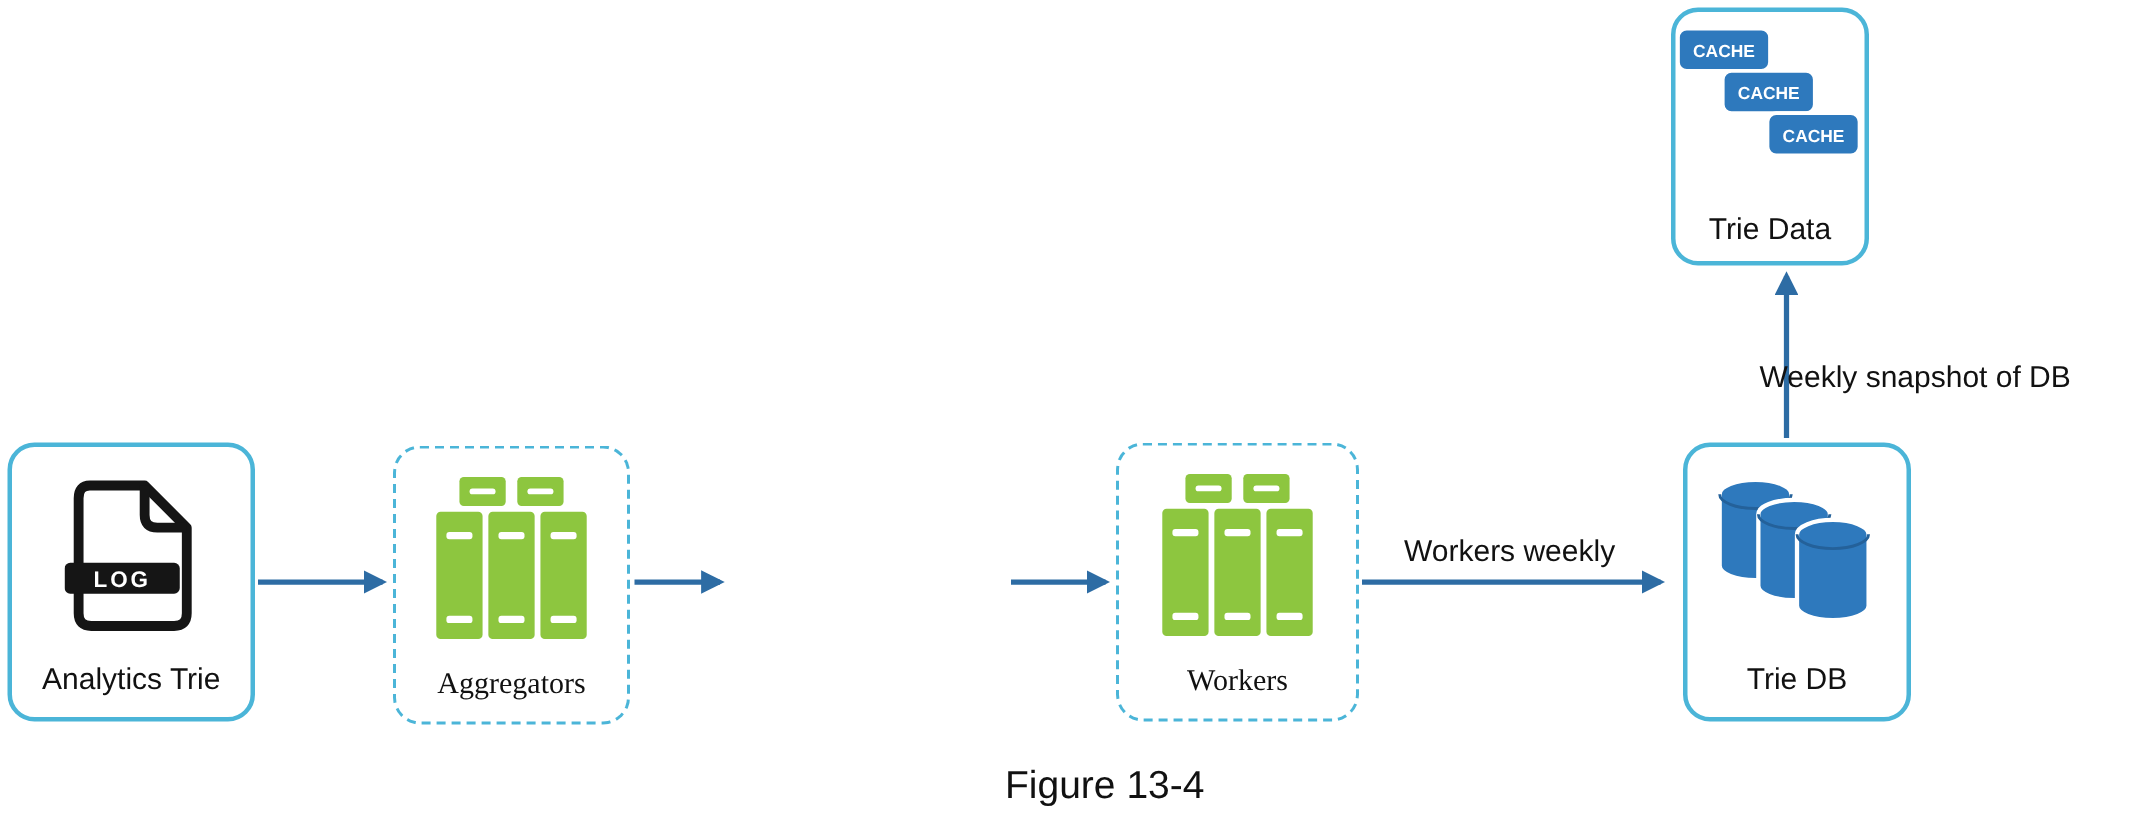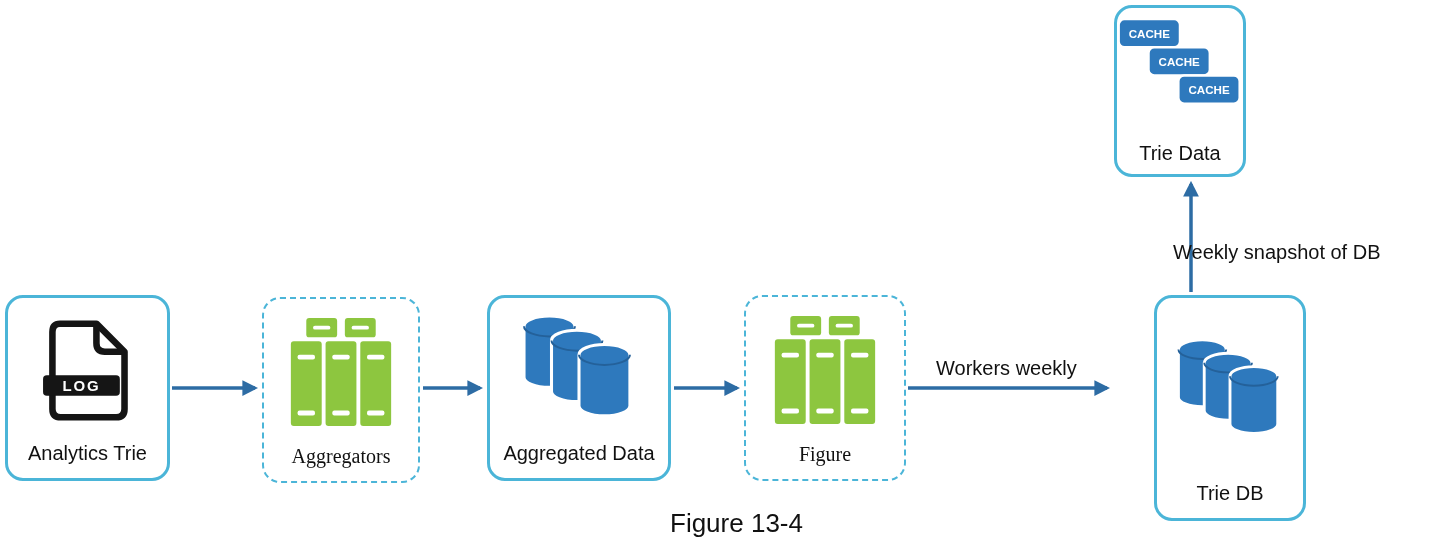--- a/index.html
+++ b/index.html
@@ -69,39 +69,20 @@
           <rect x="87" y="38" width="18" height="5" rx="2"></rect>
           <rect x="15" y="96" width="18" height="5" rx="2"></rect>
           <rect x="51" y="96" width="18" height="5" rx="2"></rect>
           <rect x="87" y="96" width="18" height="5" rx="2"></rect>
         </g>
       </svg>
     </div>
     <div class="node-label">Aggregators</div>
   </div>
 
-  <div class="node" style="left:487px;top:295px;width:184px;height:186px;">
-    <div class="icon-wrap">
-      <svg width="120" height="112" viewBox="0 0 112 110">
-        <g>
-          <path d="M2 12 V62 A25 10 0 0 0 52 62 V12 A25 10 0 0 0 2 12 Z" fill="#2e79bd" stroke="#ffffff" stroke-width="3"></path>
-          <path d="M2 12 A25 10 0 0 0 52 12" fill="none" stroke="#24619a" stroke-width="2"></path>
-        </g>
-        <g transform="translate(27,14)">
-          <path d="M2 12 V62 A25 10 0 0 0 52 62 V12 A25 10 0 0 0 2 12 Z" fill="#2e79bd" stroke="#ffffff" stroke-width="3"></path>
-          <path d="M2 12 A25 10 0 0 0 52 12" fill="none" stroke="#24619a" stroke-width="2"></path>
-        </g>
-        <g transform="translate(54,28)">
-          <path d="M2 12 V62 A25 10 0 0 0 52 62 V12 A25 10 0 0 0 2 12 Z" fill="#2e79bd" stroke="#ffffff" stroke-width="3"></path>
-          <path d="M2 12 A25 10 0 0 0 52 12" fill="none" stroke="#24619a" stroke-width="2"></path>
-        </g>
-      </svg>
-    </div>
-    <div class="node-label">Aggregated Data</div>
-  </div>
 
   <div class="node dashed" style="left:744px;top:295px;width:162px;height:186px;">
     <div class="icon-wrap">
       <svg width="118" height="108" viewBox="0 0 120 112">
         <g fill="#8dc63f">
           <rect x="24" y="0" width="32" height="20" rx="3"></rect>
           <rect x="64" y="0" width="32" height="20" rx="3"></rect>
           <rect x="8" y="24" width="32" height="88" rx="3"></rect>
           <rect x="44" y="24" width="32" height="88" rx="3"></rect>
           <rect x="80" y="24" width="32" height="88" rx="3"></rect>
@@ -111,24 +92,24 @@
           <rect x="71" y="8" width="18" height="4" rx="2"></rect>
           <rect x="15" y="38" width="18" height="5" rx="2"></rect>
           <rect x="51" y="38" width="18" height="5" rx="2"></rect>
           <rect x="87" y="38" width="18" height="5" rx="2"></rect>
           <rect x="15" y="96" width="18" height="5" rx="2"></rect>
           <rect x="51" y="96" width="18" height="5" rx="2"></rect>
           <rect x="87" y="96" width="18" height="5" rx="2"></rect>
         </g>
       </svg>
     </div>
-    <div class="node-label">Figure</div>
+    <div class="node-label">Workers</div>
   </div>
 
-  <div class="node" style="left:1154px;top:295px;width:152px;height:226px;">
+  <div class="node" style="left:1122px;top:295px;width:152px;height:186px;">
     <div class="icon-wrap">
       <svg width="112" height="105" viewBox="0 0 112 110">
         <g>
           <path d="M2 12 V62 A25 10 0 0 0 52 62 V12 A25 10 0 0 0 2 12 Z" fill="#2e79bd" stroke="#ffffff" stroke-width="3"></path>
           <path d="M2 12 A25 10 0 0 0 52 12" fill="none" stroke="#24619a" stroke-width="2"></path>
         </g>
         <g transform="translate(27,14)">
           <path d="M2 12 V62 A25 10 0 0 0 52 62 V12 A25 10 0 0 0 2 12 Z" fill="#2e79bd" stroke="#ffffff" stroke-width="3"></path>
           <path d="M2 12 A25 10 0 0 0 52 12" fill="none" stroke="#24619a" stroke-width="2"></path>
         </g>

